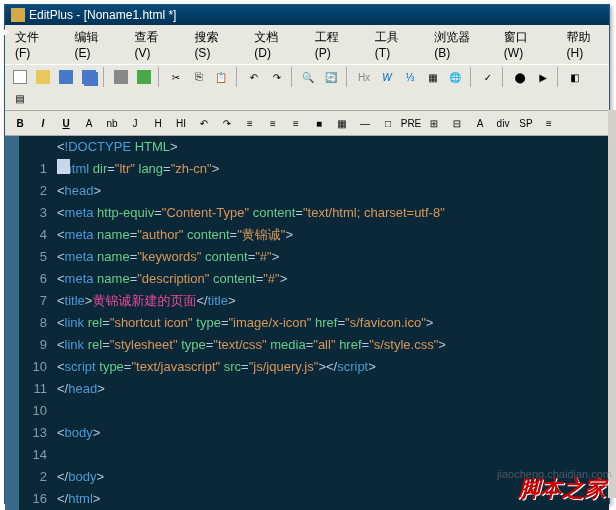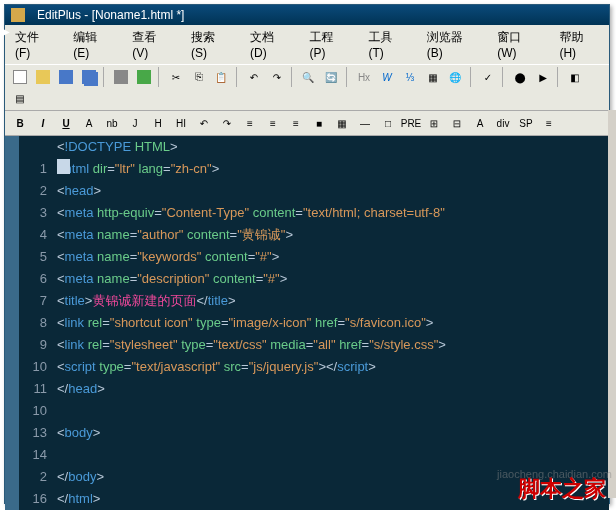--- a/index.html
+++ b/index.html
@@ -1,20 +1,20 @@
 <!DOCTYPE html>
 <html><head>
 <meta charset="utf-8">
 <style>
 *{margin:0;padding:0;box-sizing:border-box;font-family:"Microsoft YaHei",Tahoma,sans-serif}
 body{background:#fff;width:616px;height:510px;overflow:hidden}
 .window{width:606px;height:500px;margin:4px;border:1px solid #2a5a7a;box-shadow:2px 2px 4px rgba(0,0,0,0.3)}
-.titlebar{background:linear-gradient(to bottom,#0a4a7a,#003355);color:#fff;padding:3px 6px;font-size:12px;display:flex;align-items:center;gap:12px}
+.titlebar{background:linear-gradient(to bottom,#0a4a7a,#003355);color:#fff;padding:3px 6px;font-size:12px;display:flex;align-items:center;gap:4px}
 .titlebar .icon{width:14px;height:14px;background:#d4a84b;display:inline-block}
-.menubar{background:#e8e8e0;padding:2px 4px;font-size:12px;display:flex;gap:8px}
+.menubar{background:#e8e8e0;padding:2px 4px;font-size:12px;display:flex;gap:16px}
 .menubar span{padding:2px 6px;cursor:default}
 .toolbar{background:#e8e8e0;border-top:1px solid #fff;border-bottom:1px solid #aaa;padding:2px 4px;display:flex;gap:1px;flex-wrap:wrap}
 .tbtn{width:22px;height:20px;border:1px solid transparent;display:flex;align-items:center;justify-content:center;font-size:10px}
 .sep{width:4px;height:20px;border-left:1px solid #aaa;margin:0 2px}
 .ic{width:14px;height:14px;display:inline-block}
 .toolbar2{background:#e8e8e0;border-bottom:1px solid #aaa;padding:2px 4px;display:flex;gap:1px}
 .editor{display:flex;height:388px;background:#0a2838}
 .marker{width:14px;background:#3a6a8a}
 .gutter{width:34px;background:#0a2838;color:#8a9aaa;text-align:right;padding-right:6px;font-family:Consolas,monospace;font-size:13px;line-height:22px;padding-top:22px}
 .code{flex:1;background:#0a2838;font-family:Consolas,monospace;font-size:13px;line-height:22px;position:relative;overflow:hidden}
@@ -22,21 +22,21 @@
 .lines{padding-left:4px}
 .ln{white-space:pre;height:22px}
 .brk{color:#b8c8d8}
 .tag{color:#4a9ad8}
 .attr{color:#6acc8a}
 .val{color:#d8985a}
 .txt{color:#ec4899}
 .cursor{position:absolute;width:13px;height:15px;background:#c8d8e8;left:4px;top:23px}
 .arrow{position:absolute;left:2px;top:26px;color:#fff;font-size:10px}
 .watermark{position:absolute;right:4px;bottom:30px;color:#888;font-size:11px;opacity:0.5}
-.stamp{position:absolute;right:10px;bottom:6px;color:#c00;font-family:"KaiTi",serif;font-size:22px;font-weight:bold;text-shadow:1px 1px #fff}
+.stamp{position:absolute;right:10px;bottom:6px;color:#c00;font-family:"KaiTi",serif;font-size:22px;font-style:italic;font-weight:bold;text-shadow:1px 1px #fff}
 .edge{position:absolute;right:0;top:110px;width:8px;height:388px;background:#d4d0c8}
 </style>
 </head>
 <body>
 
 <div class="window">
   <div class="titlebar">
     <span class="icon"></span>
     <span>EditPlus - [Noname1.html *]</span>
   </div>

